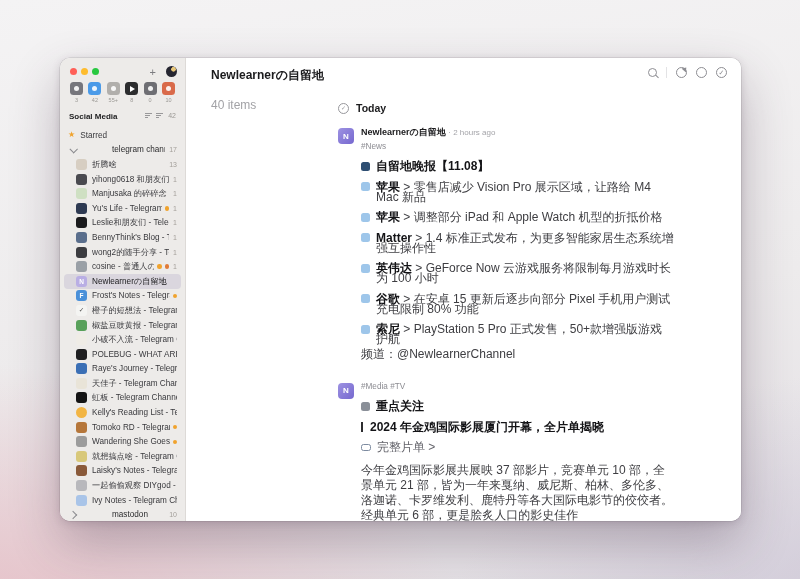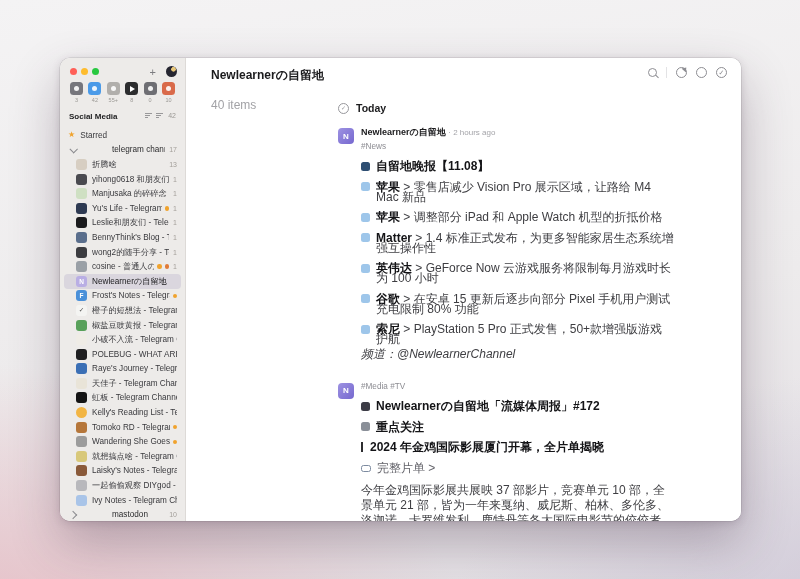--- a/index.html
+++ b/index.html
@@ -68,21 +68,21 @@
   .today-label{font-size:10.5px;font-weight:bold;color:#1b1b1d;}
   .post{position:relative;padding-left:23px;}
   .post + .post{margin-top:23px;}
   .avatar{position:absolute;left:0;top:1px;width:16px;height:16px;border-radius:4px;background:linear-gradient(135deg,#9d92e2,#7668cf);display:flex;align-items:center;justify-content:center;color:#fff;font-size:8px;font-weight:bold;}
   .post-head{font-size:9px;line-height:10px;}
   .post-author{font-weight:bold;color:#1b1b1d;}
   .post-time{color:#a4a4a9;font-size:8px;}
   .post-tags{margin-top:3.5px;font-size:8.2px;color:#8c8c92;}
   .post-body{margin-top:10.5px;}
   .pl{margin-bottom:10.5px;font-size:12px;line-height:10px;color:#3e3e42;display:flex;align-items:flex-start;}
-  .pl.tight{margin-top:-6px;font-style:italic;}
+  .pl.tight{margin-top:-6px;}
   .pl .bicon{width:9px;height:9px;border-radius:2.5px;margin-right:6px;flex-shrink:0;margin-top:0.5px;}
   .pl b{color:#141417;font-weight:bold;}
   .pl.quote{border-left:2.5px solid #2d2d30;padding-left:7px;font-weight:bold;color:#141417;}
   .pl.link{color:#63636a;}
   .pl.link .licon{width:8px;height:5px;border:1px solid #7d8ba0;border-radius:2.5px;margin-right:6px;margin-top:2px;flex-shrink:0;}
   .pl.para{display:block;line-height:15px;margin-bottom:11px;color:#3e3e42;}
 </style>
 </head>
 <body>
 
@@ -322,24 +322,20 @@
                 <span><b>索尼</b> &gt; PlayStation 5 Pro 正式发售，50+款增强版游戏护航</span>
               </div>
               <div class="pl plain tight">频道：@NewlearnerChannel</div>
             </div>
           </article>
           <article class="post">
             <div class="avatar">N</div>
             <div class="post-tags">#Media #TV</div>
             <div class="post-body">
               <div class="pl bullet">
-                <span class="bicon" style="background: rgb(60, 60, 70);"></span>
-                <span><b>Newlearnerの自留地「流媒体周报」#172</b></span>
-              </div>
-              <div class="pl bullet">
                 <span class="bicon" style="background: rgb(138, 143, 152);"></span>
                 <span><b>重点关注</b></span>
               </div>
               <div class="pl quote">
                 <b>2024 年金鸡国际影展厦门开幕，全片单揭晓</b>
               </div>
               <div class="pl link"><span class="licon"></span>完整片单 &gt;</div>
               <div class="pl para">今年金鸡国际影展共展映 37 部影片，竞赛单元 10 部，全景单元 21 部，皆为一年来戛纳、威尼斯、柏林、多伦多、洛迦诺、卡罗维发利、鹿特丹等各大国际电影节的佼佼者。经典单元 6 部，更是脍炙人口的影史佳作</div>
             </div>
           </article>

